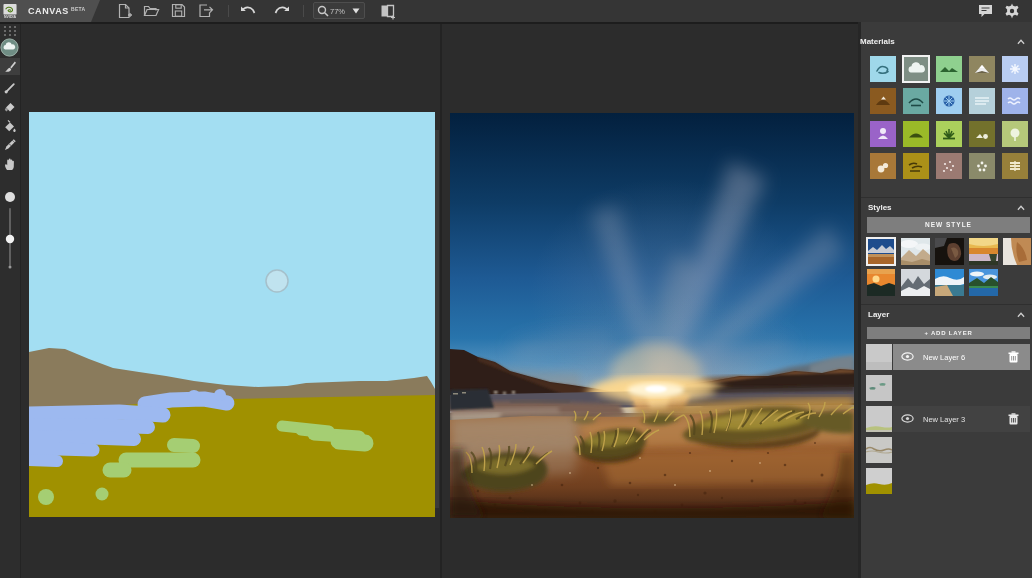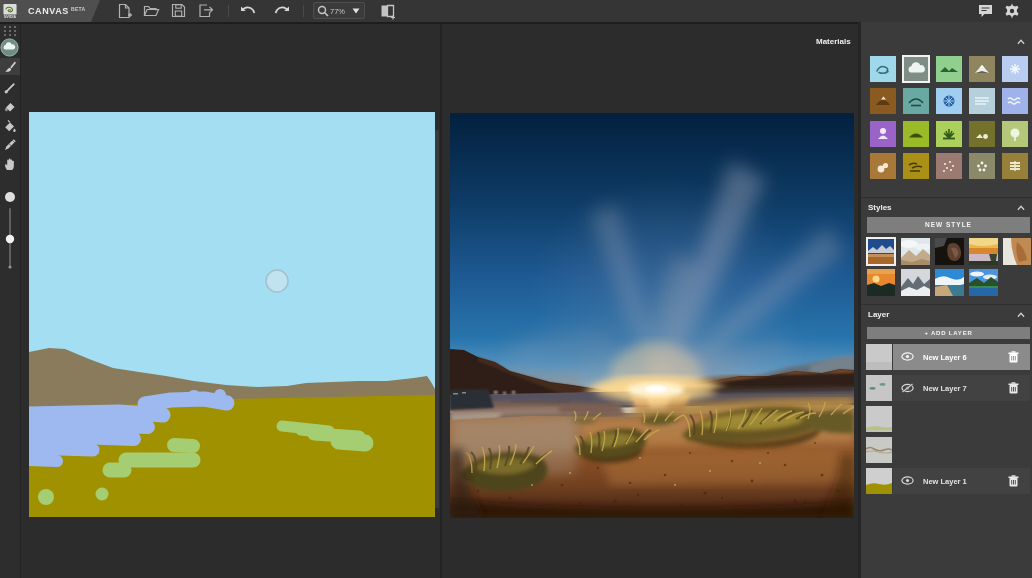--- a/index.html
+++ b/index.html
@@ -31,21 +31,21 @@
   #rpanel { position:absolute; left:861px; top:22px; width:171px; height:556px; background:#3b3b3b; }
   #rpaneldiv { position:absolute; left:858px; top:22px; width:3px; height:556px; background:#262626; }
   .sechead { position:absolute; color:#f0f0f0; font-size:8px; font-weight:bold; }
   .chev { position:absolute; width:8px; height:8px; }
   .secsep { position:absolute; left:861px; width:171px; height:1px; background:#2f2f2f; }
   .gbtn { position:absolute; left:867px; width:163px; background:#7e7e7e; color:#fff;
     font-weight:bold; text-align:center; }
   .sw { position:absolute; width:26px; height:26px; }
   .layrow { position:absolute; left:893px; width:137px; height:26px; background:#424242; }
   .laythumb { position:absolute; left:866px; width:26px; height:26px; }
-  .laytext { position:absolute; left:30px; top:9px; font-size:7.5px; font-weight:bold; color:#e2e2e2; }
+  .laytext { position:absolute; left:30px; top:9px; font-size:7.5px; font-weight:normal; color:#e2e2e2; }
 </style>
 </head>
 <body>
 <div id="stage">
   <div id="topbar"></div>
   <div id="topline"></div>
   <div id="logo"></div>
   <div id="canvastext">CANVAS</div>
   <div id="betatext">BETA</div>
 
@@ -386,21 +386,21 @@
       </g>
 
       <path d="M0 405 L404 405 L404 388 C300 398 100 398 0 386 Z" fill="#241408" fill-opacity="0.8" filter="url(#b4)"></path>
       <path d="M0 336 L0 405 L34 405 C20 380 12 355 14 336 Z" fill="#2c1a0e" fill-opacity="0.65" filter="url(#b4)"></path>
       <path d="M404 340 L404 405 L370 405 C382 382 390 360 390 340 Z" fill="#2c1a0e" fill-opacity="0.45" filter="url(#b4)"></path>
     </svg>
   </div>
   <div id="rpaneldiv"></div>
   <div id="rpanel"></div>
 
-  <div class="sechead" style="left:816px;top:37px">Materials</div>
+  <div class="sechead" style="left:860px;top:37px">Materials</div>
   <svg class="chev" style="left:1017px;top:38px" width="9" height="7" viewBox="0 0 9 7">
       <path d="M1 5.5 L4.5 1.5 L8 5.5" stroke="#cfcfcf" stroke-width="1.4" fill="none"></path>
     </svg>
   <div class="sw" style="left:870px;top:56px;background:#9fd8ea"><svg width="26" height="26" viewBox="0 0 26 26">
         <path d="M7 15 q3-6 8-4 q4 1.5 2 4 M9 16.5 q5 2 9-1" stroke="#35707e" stroke-width="1.6" fill="none" stroke-linecap="round"></path>
       </svg></div>
   <div class="sw" style="left:903px;top:56px;background:#7e8e84;outline:2px solid #f2f2f2;outline-offset:-1px"><svg width="26" height="26" viewBox="0 0 26 26">
         <path d="M8 16.5 a3.2 3.2 0 0 1 .5-6.3 a4.5 4.5 0 0 1 8.7-.9 a3.6 3.6 0 0 1 1.9 7.2 z" fill="#eef4f1"></path>
       </svg></div>
   <div class="sw" style="left:936px;top:56px;background:#8fd08f"><svg width="26" height="26" viewBox="0 0 26 26">
@@ -573,55 +573,40 @@
         <rect x="3.5" y="0.3" width="4" height="1.4" fill="#fff"></rect>
         <path d="M3.7 5 v4.5 M5.5 5 v4.5 M7.3 5 v4.5" stroke="#8b8b8b" stroke-width="0.9"></path>
       </svg>
   </div>
   <div class="laythumb" style="top:375px"><svg width="26" height="26" viewBox="0 0 26 26">
         <rect width="26" height="26" fill="#c6c6c6"></rect>
         <path d="M3 13 q4-2 7 0 l-2 1.5 q-3 1-5-1.5 z" fill="#5e8a7a"></path>
         <path d="M13 9 q4-2 7 0 l-2 1.5 q-3 1-5-1.5 z" fill="#6a9a86"></path>
         <path d="M4 14.5 h5 M14 10.5 h5" stroke="#8aa696" stroke-width="0.8"></path>
       </svg></div>
-  <div class="layrow" style="top:375px">
-    <svg class="abs" style="left:8px;top:8px" width="13" height="10" viewBox="0 0 13 10">
-        <ellipse cx="6.5" cy="5" rx="5.6" ry="3.6" fill="none" stroke="#d8d8d8" stroke-width="1.2"></ellipse>
-        <circle cx="6.5" cy="5" r="1.6" fill="#d8d8d8"></circle>
-        <path d="M1 9.5 L12 0.5" stroke="#424242" stroke-width="1.8"></path>
-        <path d="M1.5 9 L11.5 1" stroke="#d8d8d8" stroke-width="1.1"></path>
+  <div class="laythumb" style="top:406px"><svg width="26" height="26" viewBox="0 0 26 26">
+        <rect width="26" height="26" fill="#cacaca"></rect>
+        <path d="M0 22 q8-3 16-1 q6 1 10 0 l0 5 h-26 z" fill="#b8c27e"></path>
+        <path d="M0 24 h26 v2 h-26 z" fill="#c2c2b2"></path>
+      </svg></div>
+  <div class="layrow" style="top:406px">
+    <svg class="abs" style="left:8px;top:8px" width="13" height="9" viewBox="0 0 13 9">
+        <ellipse cx="6.5" cy="4.5" rx="5.6" ry="3.6" fill="none" stroke="#d8d8d8" stroke-width="1.2"></ellipse>
+        <circle cx="6.5" cy="4.5" r="1.6" fill="#d8d8d8"></circle>
       </svg>
-    <div class="laytext">New Layer 7</div>
+    <div class="laytext">New Layer 3</div>
     <svg class="abs" style="left:115px;top:7px" width="11" height="12" viewBox="0 0 11 12">
         <rect x="1.5" y="3" width="8" height="8.5" rx="1" fill="#e8e8e8"></rect>
         <rect x="0.5" y="1.5" width="10" height="1.6" fill="#e8e8e8"></rect>
         <rect x="3.5" y="0.3" width="4" height="1.4" fill="#e8e8e8"></rect>
         <path d="M3.7 5 v4.5 M5.5 5 v4.5 M7.3 5 v4.5" stroke="#424242" stroke-width="0.9"></path>
       </svg>
   </div>
-  <div class="laythumb" style="top:406px"><svg width="26" height="26" viewBox="0 0 26 26">
-        <rect width="26" height="26" fill="#cacaca"></rect>
-        <path d="M0 22 q8-3 16-1 q6 1 10 0 l0 5 h-26 z" fill="#b8c27e"></path>
-        <path d="M0 24 h26 v2 h-26 z" fill="#c2c2b2"></path>
-      </svg></div>
   <div class="laythumb" style="top:437px"><svg width="26" height="26" viewBox="0 0 26 26">
         <rect width="26" height="26" fill="#c9c9c6"></rect>
         <path d="M0 12 q4-3 8 0 q5 3 10 1 q5-2 8 0" stroke="#9a8a6a" stroke-width="1.6" fill="none"></path>
         <path d="M0 15 q6-2 12 0 q8 2 14 0" stroke="#b0a890" stroke-width="1.2" fill="none"></path>
       </svg></div>
   <div class="laythumb" style="top:468px"><svg width="26" height="26" viewBox="0 0 26 26">
         <rect width="26" height="26" fill="#cfcfcf"></rect>
         <path d="M0 17 q7-3 13-1 q7 2 13-1 l0 11 h-26 z" fill="#a09100"></path>
       </svg></div>
-  <div class="layrow" style="top:468px">
-    <svg class="abs" style="left:8px;top:8px" width="13" height="9" viewBox="0 0 13 9">
-        <ellipse cx="6.5" cy="4.5" rx="5.6" ry="3.6" fill="none" stroke="#d8d8d8" stroke-width="1.2"></ellipse>
-        <circle cx="6.5" cy="4.5" r="1.6" fill="#d8d8d8"></circle>
-      </svg>
-    <div class="laytext">New Layer 1</div>
-    <svg class="abs" style="left:115px;top:7px" width="11" height="12" viewBox="0 0 11 12">
-        <rect x="1.5" y="3" width="8" height="8.5" rx="1" fill="#e8e8e8"></rect>
-        <rect x="0.5" y="1.5" width="10" height="1.6" fill="#e8e8e8"></rect>
-        <rect x="3.5" y="0.3" width="4" height="1.4" fill="#e8e8e8"></rect>
-        <path d="M3.7 5 v4.5 M5.5 5 v4.5 M7.3 5 v4.5" stroke="#424242" stroke-width="0.9"></path>
-      </svg>
-  </div>
 </div>
 
 </body></html>

